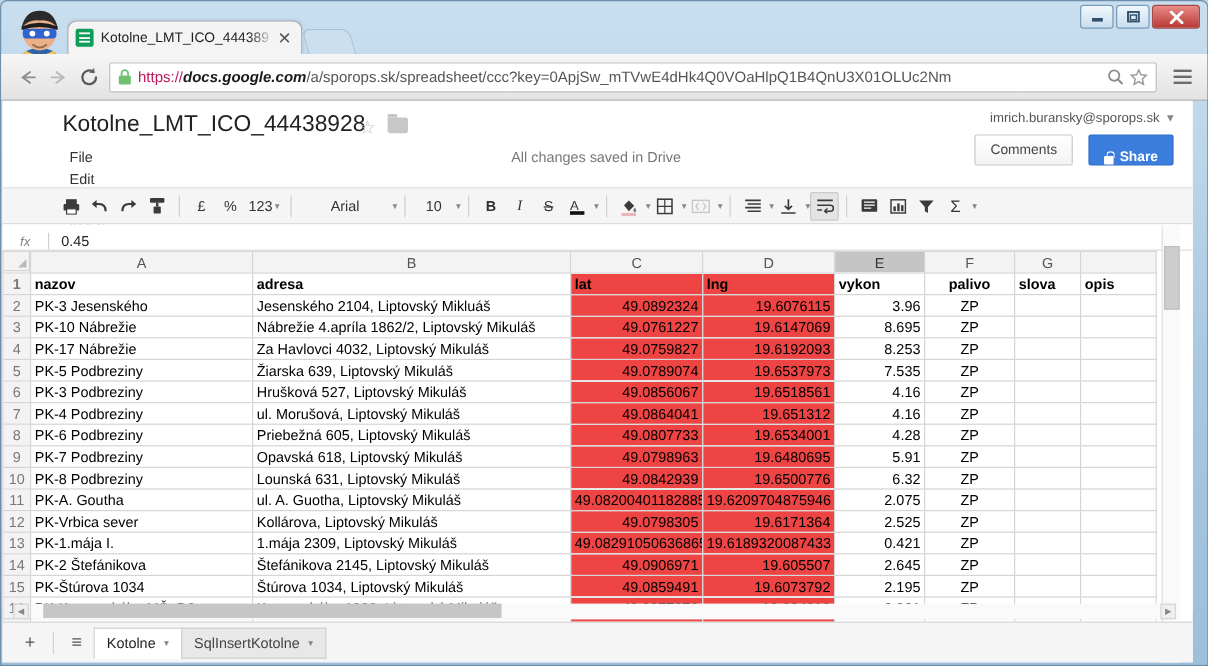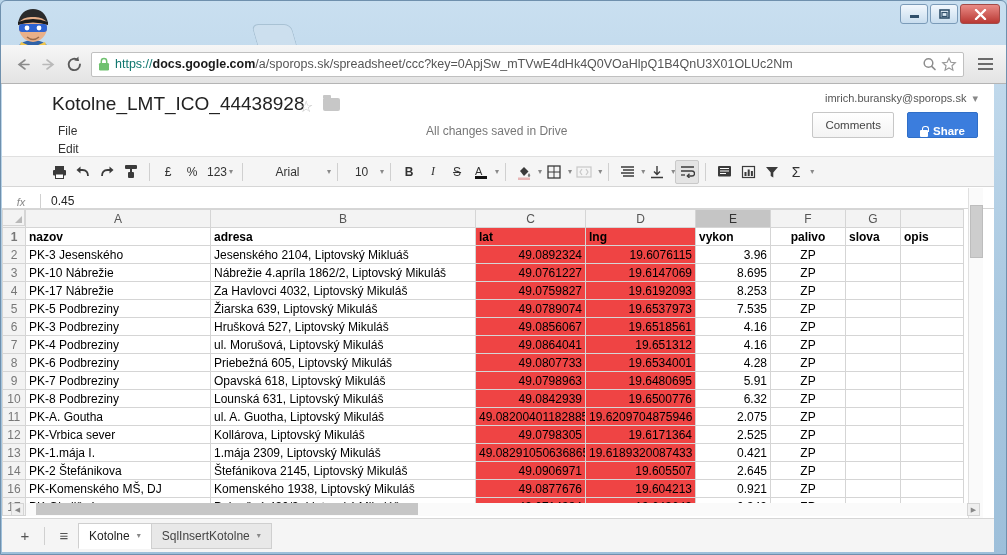--- a/index.html
+++ b/index.html
@@ -52,22 +52,22 @@
     background:linear-gradient(180deg,#f6f6f6,#e3e3e3);
     border-bottom:1px solid #b4b4b4; display:flex; align-items:center; padding:0 8px; }
   .navbtn{ width:26px; height:26px; display:flex; align-items:center; justify-content:center;
     color:#8b8b8b; }
   .omnibox{ flex:1; height:25px; margin:0 4px; background:#fff;
     border:1px solid #c0c0c0; border-radius:2px; display:flex; align-items:center;
     padding:0 6px; overflow:hidden; }
   .lock{ flex:none; margin-right:5px; }
   .urltext{ font-size:12.5px; color:#555; white-space:nowrap; overflow:hidden; flex:1;
     mask-image:linear-gradient(90deg,#000 96%,transparent); }
-  .urltext .scheme{ color:#0f766e; }
-  .urltext .host{ color:#1a1a1a; font-weight:bold; }
+  .urltext .scheme{ color:#be185d; }
+  .urltext .host{ color:#1a1a1a; font-weight:bold;font-style:italic; }
   .omnibox .oicon{ flex:none; color:#7a7a7a; margin-left:4px; }
   .menu-btn{ width:26px; height:26px; display:flex; flex-direction:column;
     align-items:center; justify-content:center; gap:3px; margin-left:4px; }
   .menu-btn i{ display:block; width:15px; height:2px; background:#6b6b6b; }
 
   
   .page{ position:absolute; left:1px; top:83px; width:992px; height:468px;
     background:#fff; overflow:hidden; }
 
   .gs-header{ position:relative; height:72px; }
@@ -192,20 +192,25 @@
       <div class="wbtn close">
         <svg width="13" height="11">
           <path d="M2 1 L11 10 M11 1 L2 10" stroke="#fff" stroke-width="2.4" stroke-linecap="round"></path>
           </svg>
       </div>
     </div>
   </div>
 
   <div class="tabstrip">
     <div class="tab-ghost"></div>
+    <div class="tab">
+      <span class="sheet-ico"></span>
+      <span class="tab-title">Kotolne_LMT_ICO_444389</span>
+      <span class="tab-close">✕</span>
+    </div>
   </div>
 
   <div class="chrome-toolbar">
     <div class="navbtn">
       <svg width="17" height="15">
         <path d="M11 3 L5 7.5 L11 12 M5 7.5 H15" stroke="#8b8b8b" stroke-width="1.6" fill="none" stroke-linecap="round"></path>
         </svg>
     </div>
     <div class="navbtn">
       <svg width="17" height="15">
@@ -588,20 +593,31 @@
               <td>PK-2 Štefánikova</td>
               <td>Štefánikova 2145, Liptovský Mikuláš</td>
               <td class="green num">49.0906971</td>
               <td class="green num">19.605507</td>
               <td class="num">2.645</td>
               <td class="ctr">ZP</td>
               <td></td>
               <td></td>
             </tr>
             <tr>
+              <td class="rownum">15</td>
+              <td>PK-Štúrova 1034</td>
+              <td>Štúrova 1034, Liptovský Mikuláš</td>
+              <td class="green num">49.0859491</td>
+              <td class="green num">19.6073792</td>
+              <td class="num">2.195</td>
+              <td class="ctr">ZP</td>
+              <td></td>
+              <td></td>
+            </tr>
+            <tr>
               <td class="rownum">16</td>
               <td>PK-Komenského MŠ, DJ</td>
               <td>Komenského 1938, Liptovský Mikuláš</td>
               <td class="green num">49.0877676</td>
               <td class="green num">19.604213</td>
               <td class="num">0.921</td>
               <td class="ctr">ZP</td>
               <td></td>
               <td></td>
             </tr>

